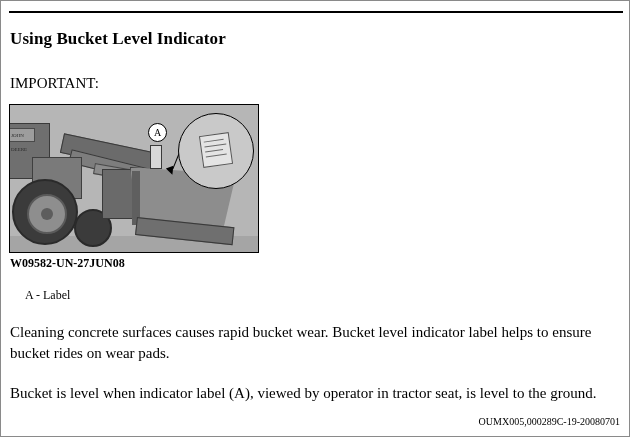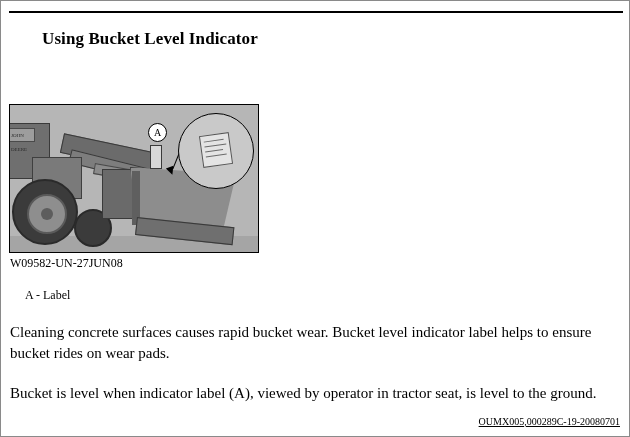--- a/index.html
+++ b/index.html
@@ -30,21 +30,20 @@
     height: 2px;
     background: #000000;
   }
   .title {
     position: absolute;
     left: 9px;
     top: 28px;
     font-size: 17px;
     font-weight: bold;
     letter-spacing: 0.1px;
-    margin-left: 32px;
   }
   .important {
     position: absolute;
     left: 9px;
     top: 74px;
     font-size: 15px;
   }
   
   .figure {
     position: absolute;
@@ -282,20 +281,21 @@
     width: 248px;
     height: 16px;
     background: #a5a5a5;
   }
   .fig-caption {
     position: absolute;
     left: 9px;
     top: 255px;
     font-size: 12px;
     font-family: "Liberation Serif", serif;
+    font-weight: bold;
   }
   .legend {
     position: absolute;
     left: 24px;
     top: 287px;
     font-size: 12px;
   }
   .para1 {
     position: absolute;
     left: 9px;
@@ -311,32 +311,32 @@
     width: 610px;
     font-size: 15px;
     line-height: 21px;
   }
   .doc-id {
     position: absolute;
     right: 9px;
     top: 415px;
     font-size: 10px;
     font-family: "Liberation Serif", serif;
-    text-decoration: underline;
   }
 </style>
 </head>
 <body>
 
 <div class="page">
 
   <div class="top-rule"></div>
 
   <div class="title">Using Bucket Level Indicator</div>
 
+  <div class="important">IMPORTANT:</div>
 
   <div class="figure">
     <div class="fig-sky"></div>
     <div class="fig-ground"></div>
 
     <div class="boom"></div>
     <div class="boom2"></div>
     <div class="cyl"></div>
 
     <div class="cab">

